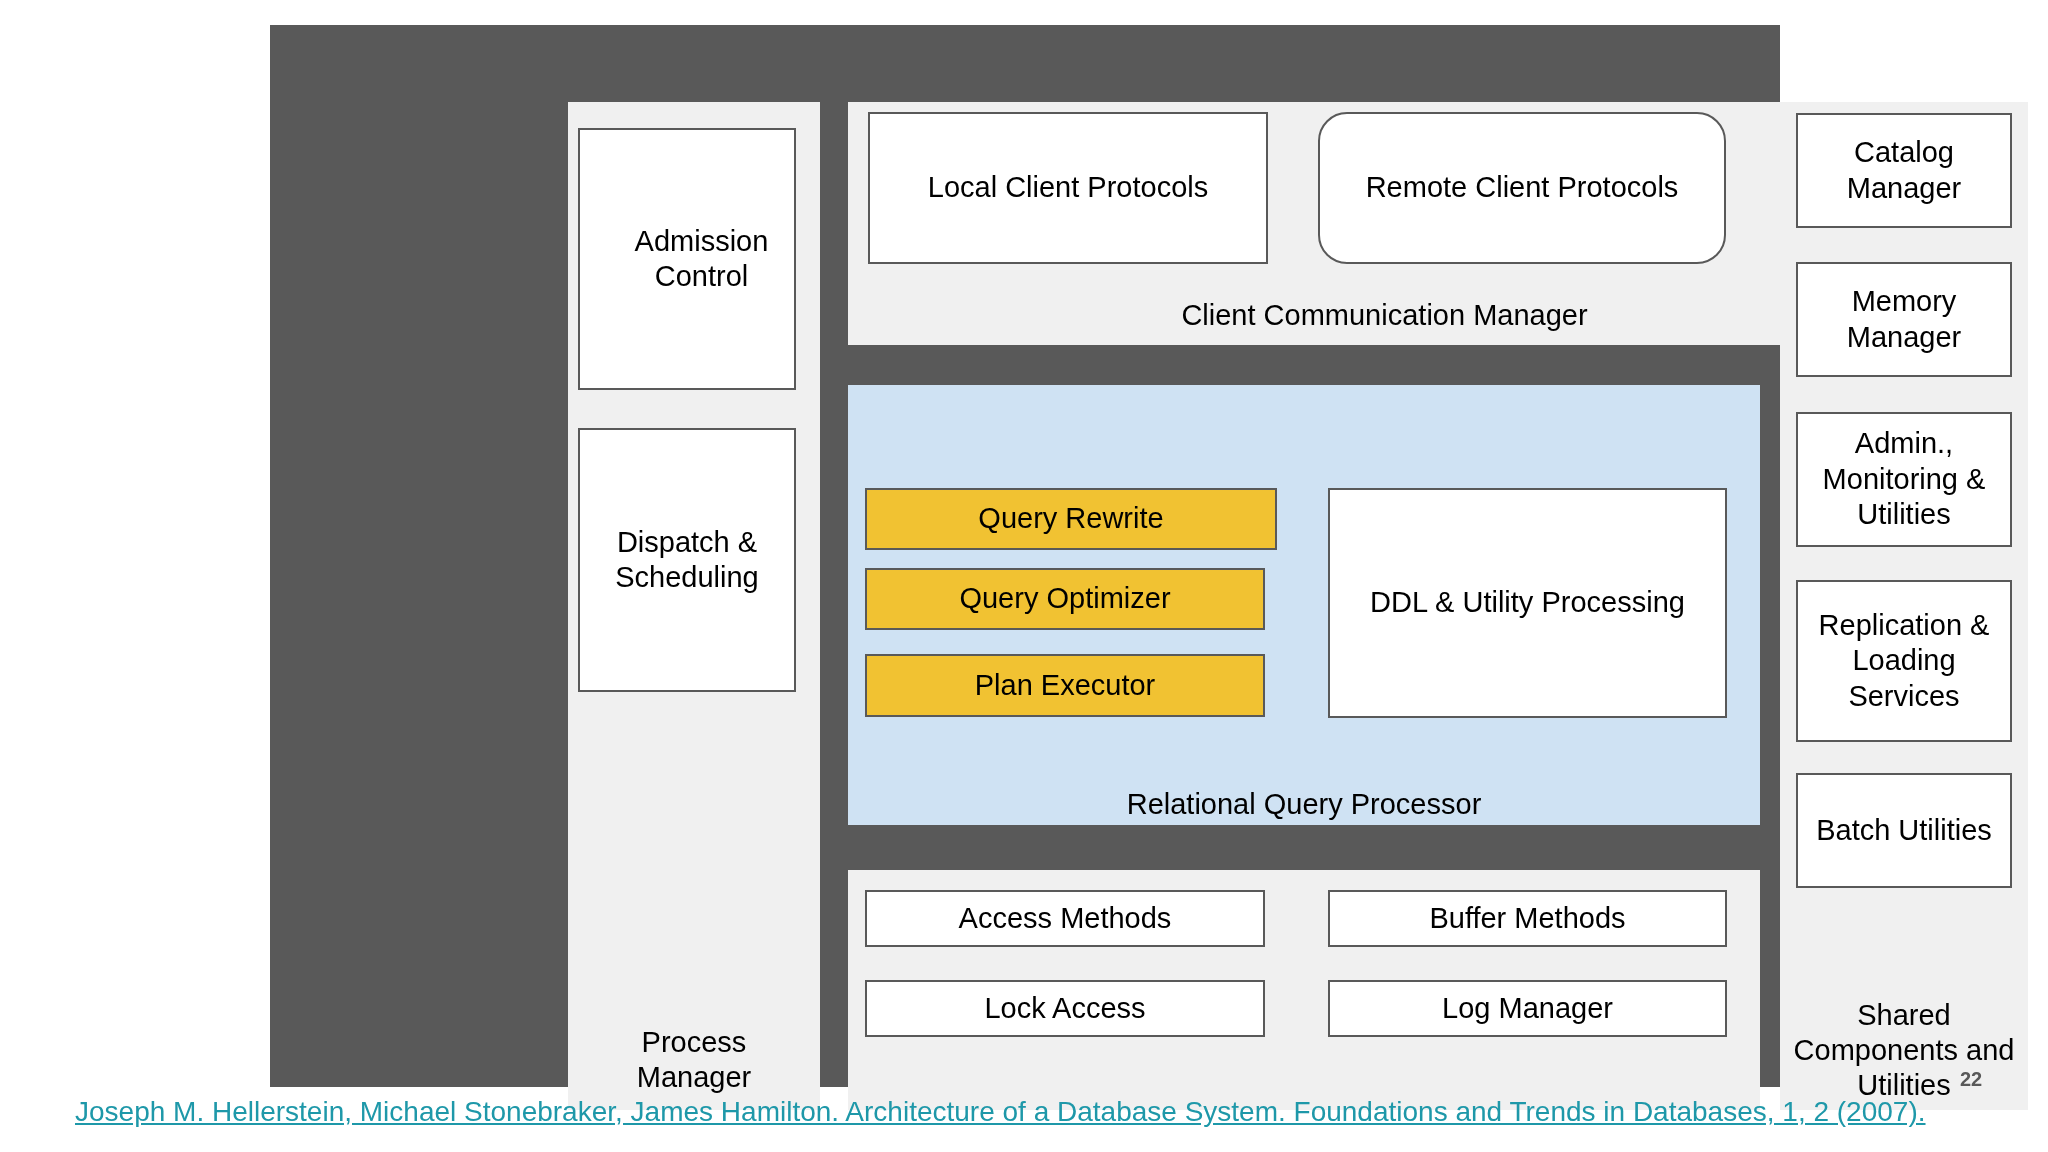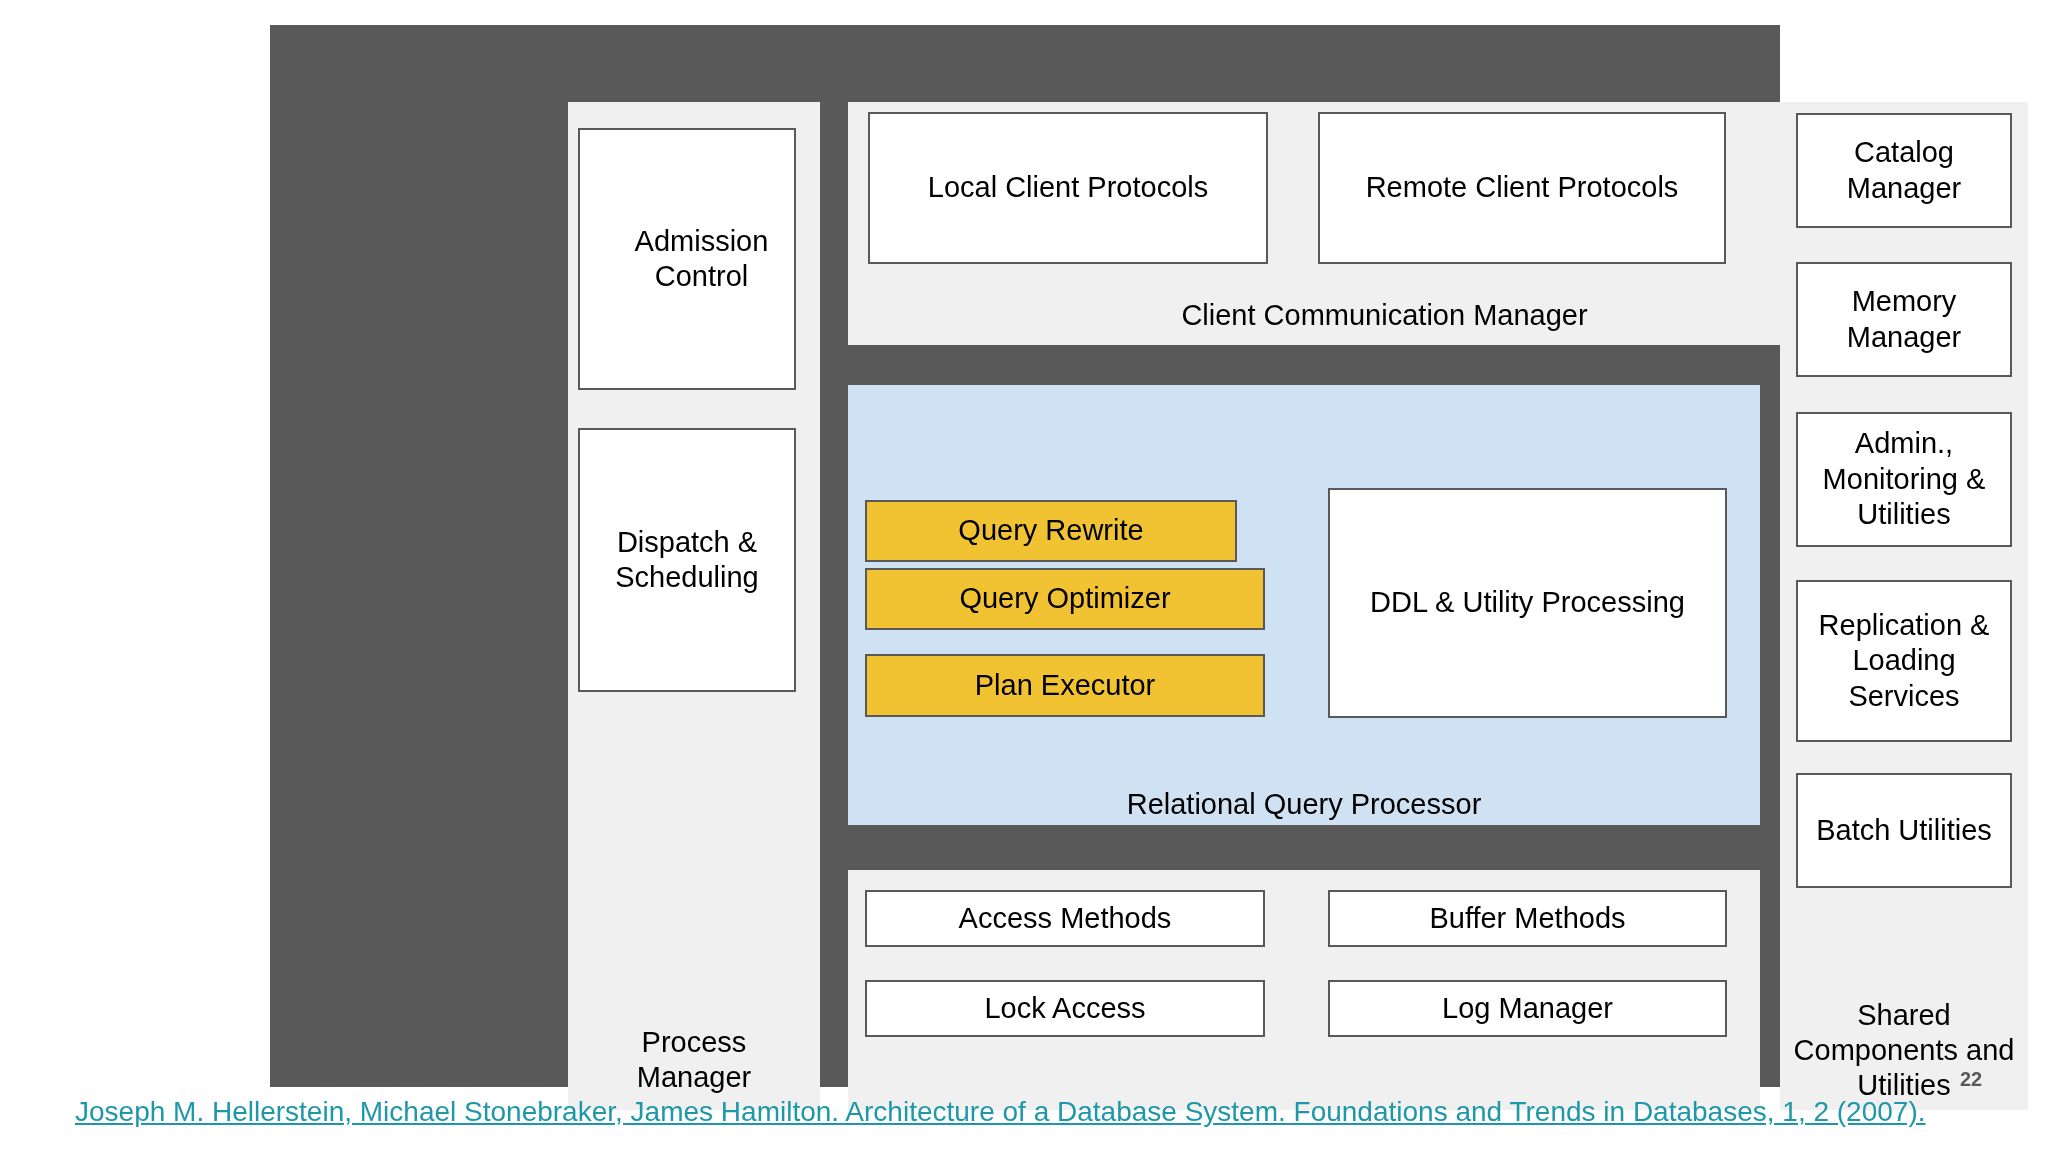--- a/index.html
+++ b/index.html
@@ -67,26 +67,26 @@
     white-space: pre-wrap;
   }
 
   
   .admission  { left: 10px; top: 26px;  width: 218px; height: 262px; padding-left: 29px; }
   .dispatch   { left: 10px; top: 326px; width: 218px; height: 264px; }
   .left-title { top: 923px; }
 
   
   .local-protocols  { left: 20px;  top: 10px; width: 400px; height: 152px; }
-  .remote-protocols { left: 470px; top: 10px; width: 408px; height: 152px; }
+  .remote-protocols { left: 470px; top: 10px; width: 408px; height: 152px; border-radius: 29px; }
   .client-title     { top: 196px; }
 
   
   .parsing   { left: 17px;  top: 17px;  width: 862px; height: 57px; }
-  .rewrite   { left: 17px;  top: 115px;  width: 372px; height: 62px; }
+  .rewrite   { left: 17px;  top: 103px;  width: 412px; height: 62px; }
   .optimizer { left: 17px;  top: 183px; width: 400px; height: 62px; }
   .executor  { left: 17px;  top: 269px; width: 400px; height: 63px; }
   .ddl       { left: 480px; top: 103px; width: 399px; height: 230px; }
   .rqp-title { top: 402px; }
 
   
   .access { left: 17px;  top: 20px;  width: 400px; height: 57px; }
   .buffer { left: 480px; top: 20px;  width: 399px; height: 57px; }
   .lock   { left: 17px;  top: 110px; width: 400px; height: 57px; }
   .log    { left: 480px; top: 110px; width: 399px; height: 57px; }

